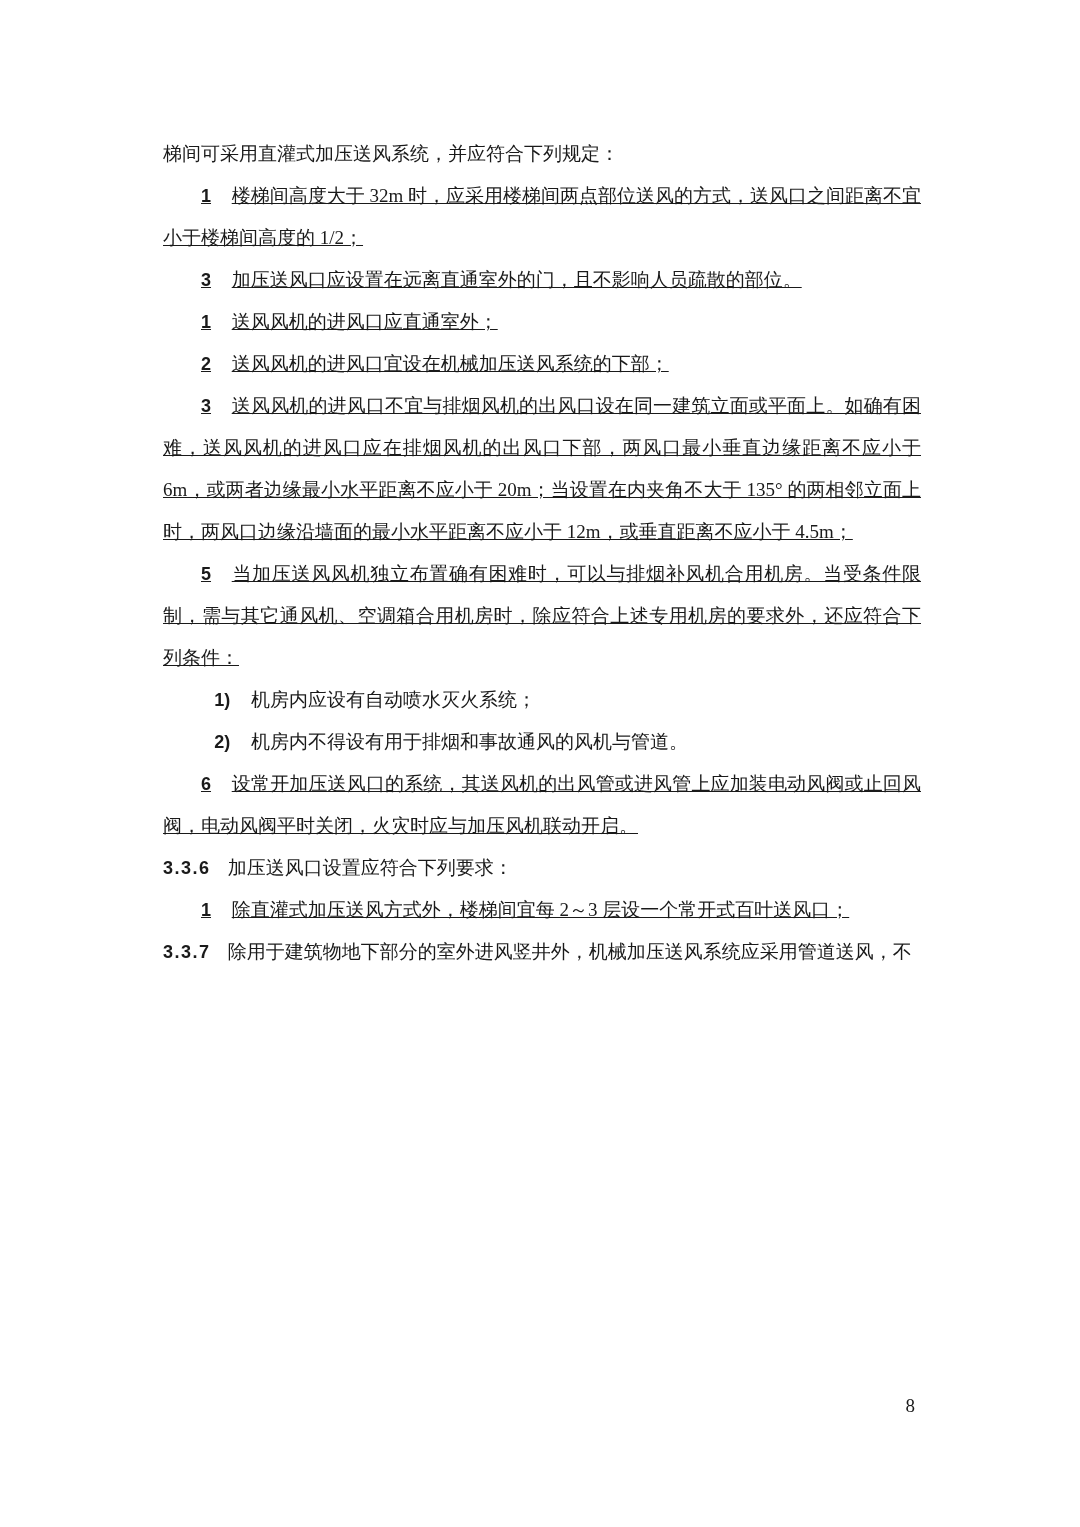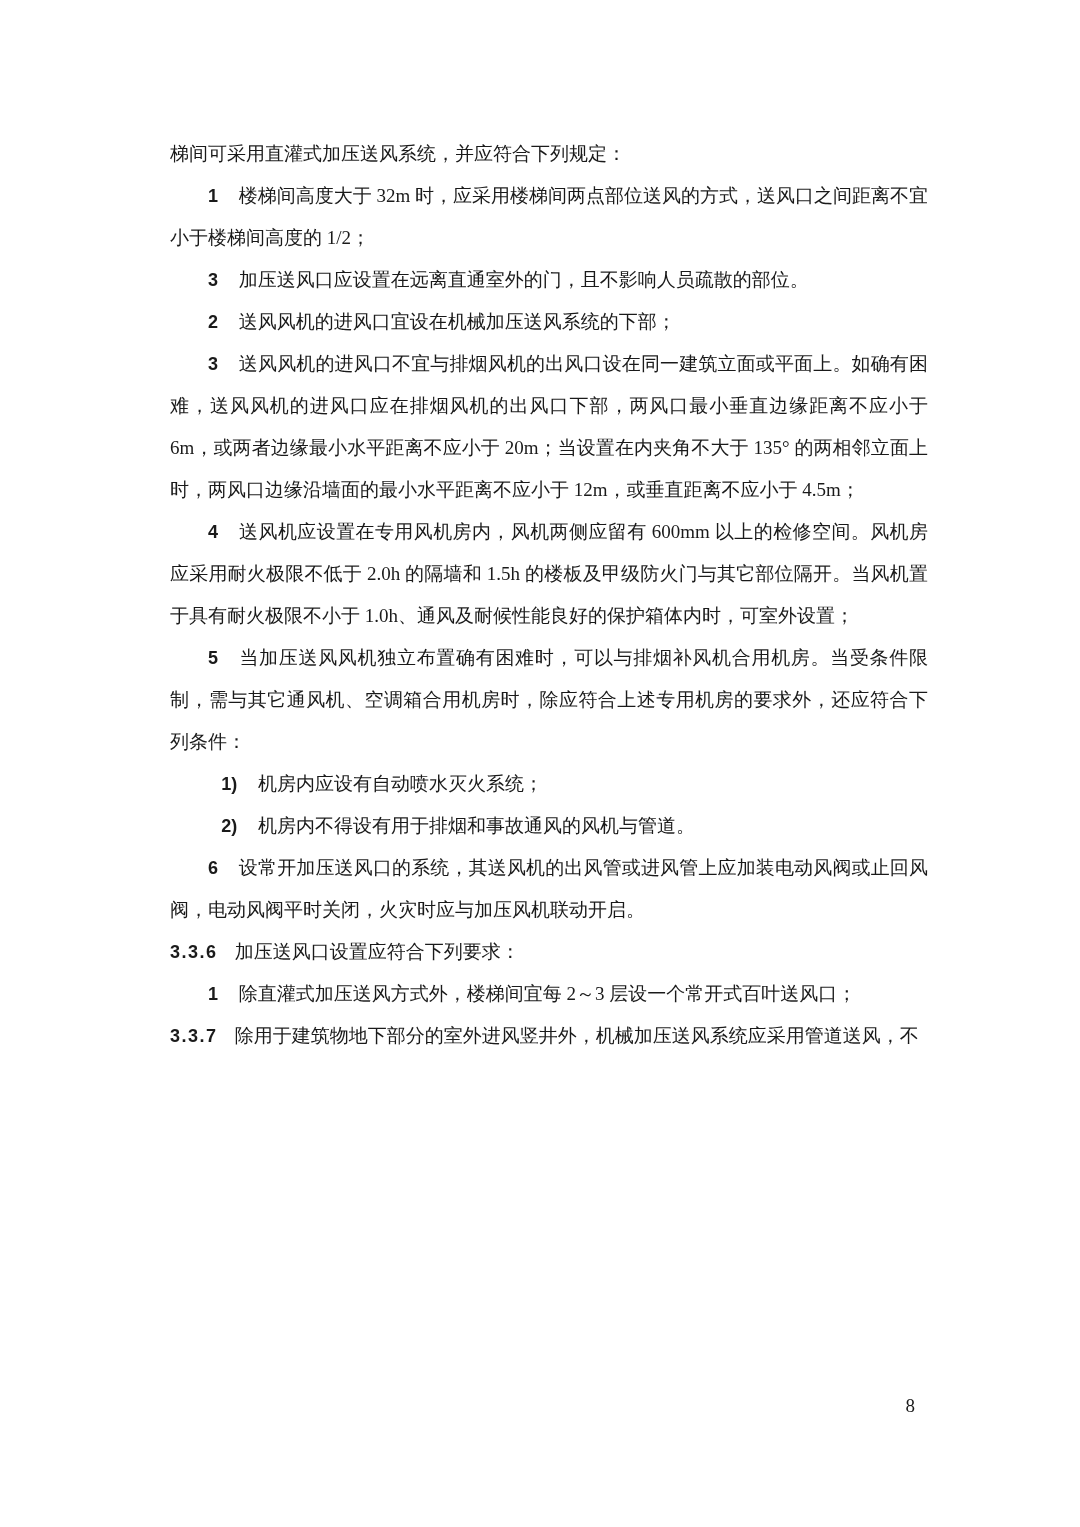--- a/index.html
+++ b/index.html
@@ -17,27 +17,26 @@
     font-family: "Liberation Serif", "DejaVu Serif", serif;
   }
   .content {
     position: absolute;
     left: 163px;
     top: 133px;
     width: 758px;
     font-size: 19px;
     line-height: 42px;
     text-align: justify;
-    margin-left: 7px;
   }
   .para {
     margin: 0;
     padding: 0;
   }
-  .para.item { text-indent: 2em; }
+  .para.item { text-indent: 2em; text-decoration: underline; }
   .para.subitem { text-indent: 2.7em; }
   .para.section { text-indent: 0; }
   .para.continuation { text-indent: 0; }
   .num {
     font-weight: bold;
     font-family: "Liberation Sans", "DejaVu Sans", sans-serif;
     padding-right: 1.15em;
     font-size: 18px;
   }
   .para.section .num {
@@ -54,23 +53,23 @@
   }
 </style>
 </head>
 <body>
 
 <div class="page">
   <div class="content" id="content">
       <p class="para continuation"><span>梯间可采用直灌式加压送风系统，并应符合下列规定：</span></p>
       <p class="para item"><span class="num">1</span><span>楼梯间高度大于 32m 时，应采用楼梯间两点部位送风的方式，送风口之间距离不宜小于楼梯间高度的 1/2；</span></p>
       <p class="para item"><span class="num">3</span><span>加压送风口应设置在远离直通室外的门，且不影响人员疏散的部位。</span></p>
+      <p class="para item"><span class="num">1</span><span>送风风机的进风口应直通室外；</span></p>
       <p class="para item"><span class="num">2</span><span>送风风机的进风口宜设在机械加压送风系统的下部；</span></p>
       <p class="para item"><span class="num">3</span><span>送风风机的进风口不宜与排烟风机的出风口设在同一建筑立面或平面上。如确有困难，送风风机的进风口应在排烟风机的出风口下部，两风口最小垂直边缘距离不应小于 6m，或两者边缘最小水平距离不应小于 20m；当设置在内夹角不大于 135° 的两相邻立面上时，两风口边缘沿墙面的最小水平距离不应小于 12m，或垂直距离不应小于 4.5m；</span></p>
-      <p class="para item"><span class="num">4</span><span>送风机应设置在专用风机房内，风机两侧应留有 600mm 以上的检修空间。风机房应采用耐火极限不低于 2.0h 的隔墙和 1.5h 的楼板及甲级防火门与其它部位隔开。当风机置于具有耐火极限不小于 1.0h、通风及耐候性能良好的保护箱体内时，可室外设置；</span></p>
       <p class="para item"><span class="num">5</span><span>当加压送风风机独立布置确有困难时，可以与排烟补风机合用机房。当受条件限制，需与其它通风机、空调箱合用机房时，除应符合上述专用机房的要求外，还应符合下列条件：</span></p>
       <p class="para subitem"><span class="num">1)</span><span>机房内应设有自动喷水灭火系统；</span></p>
       <p class="para subitem"><span class="num">2)</span><span>机房内不得设有用于排烟和事故通风的风机与管道。</span></p>
       <p class="para item"><span class="num">6</span><span>设常开加压送风口的系统，其送风机的出风管或进风管上应加装电动风阀或止回风阀，电动风阀平时关闭，火灾时应与加压风机联动开启。</span></p>
       <p class="para section"><span class="num">3.3.6</span><span>加压送风口设置应符合下列要求：</span></p>
       <p class="para item"><span class="num">1</span><span>除直灌式加压送风方式外，楼梯间宜每 2～3 层设一个常开式百叶送风口；</span></p>
       <p class="para section"><span class="num">3.3.7</span><span>除用于建筑物地下部分的室外进风竖井外，机械加压送风系统应采用管道送风，不</span></p>
     </div>
   <div class="page-footer">8</div>
 </div>

